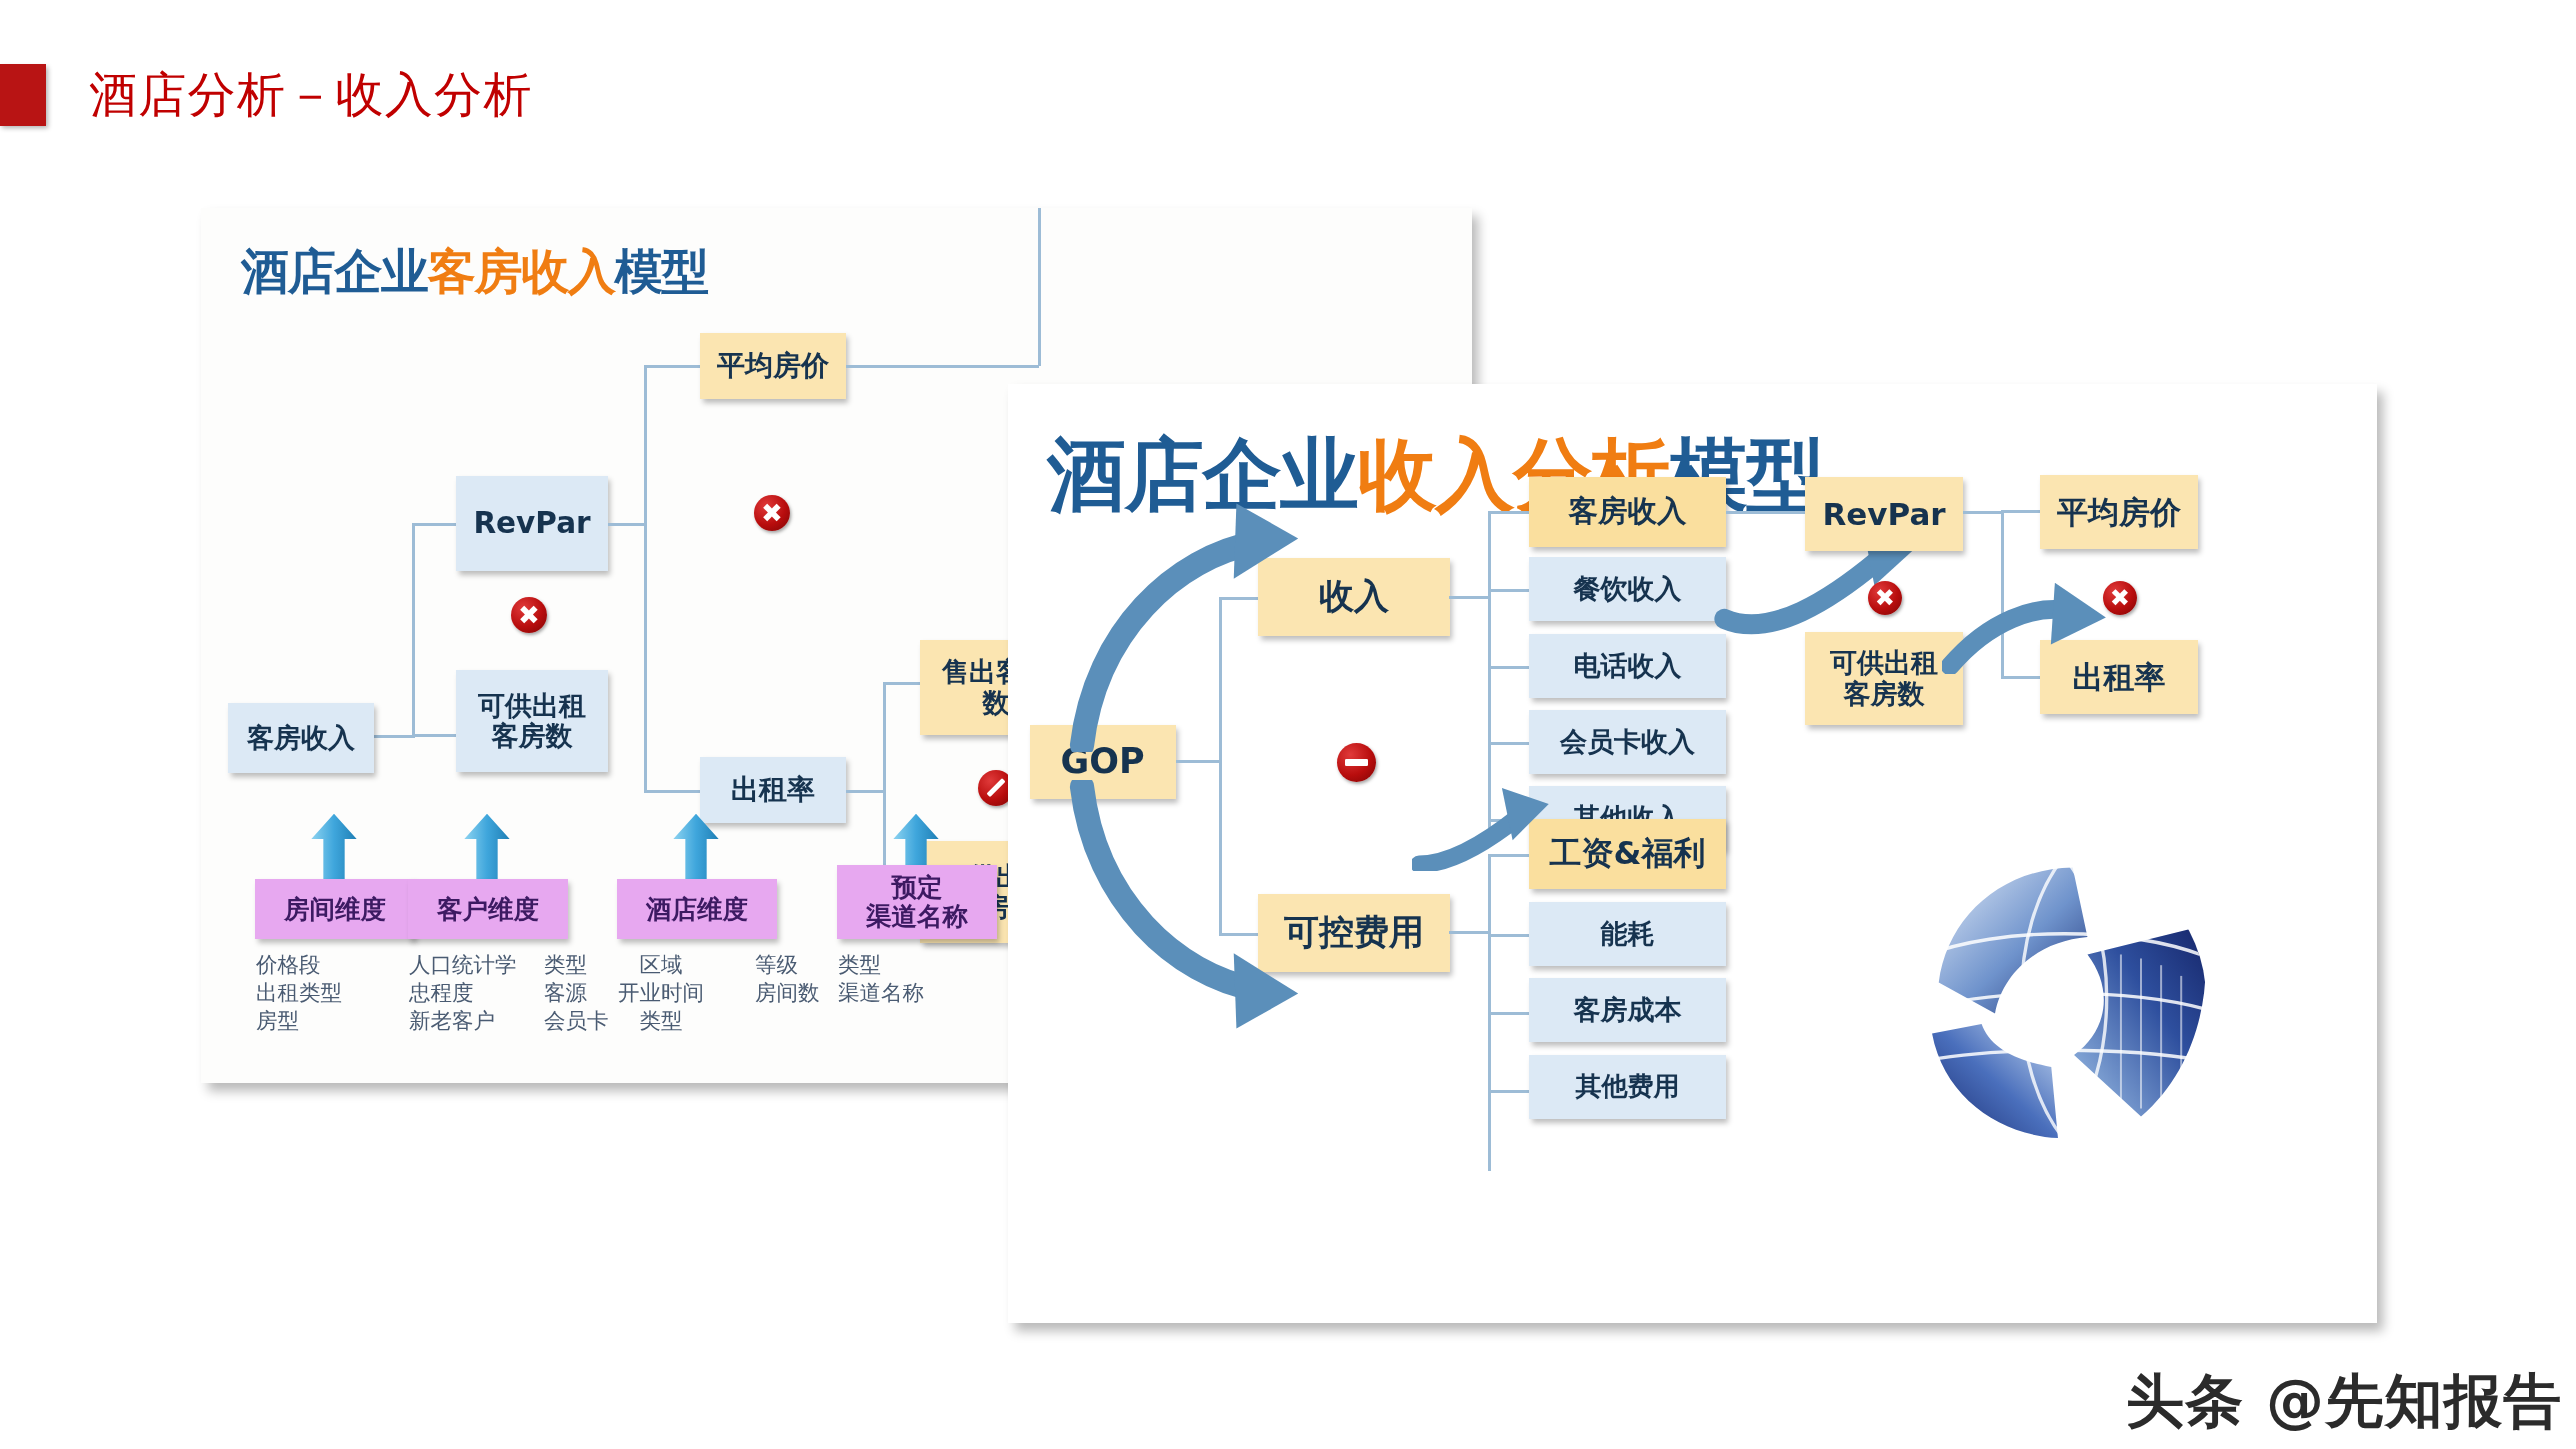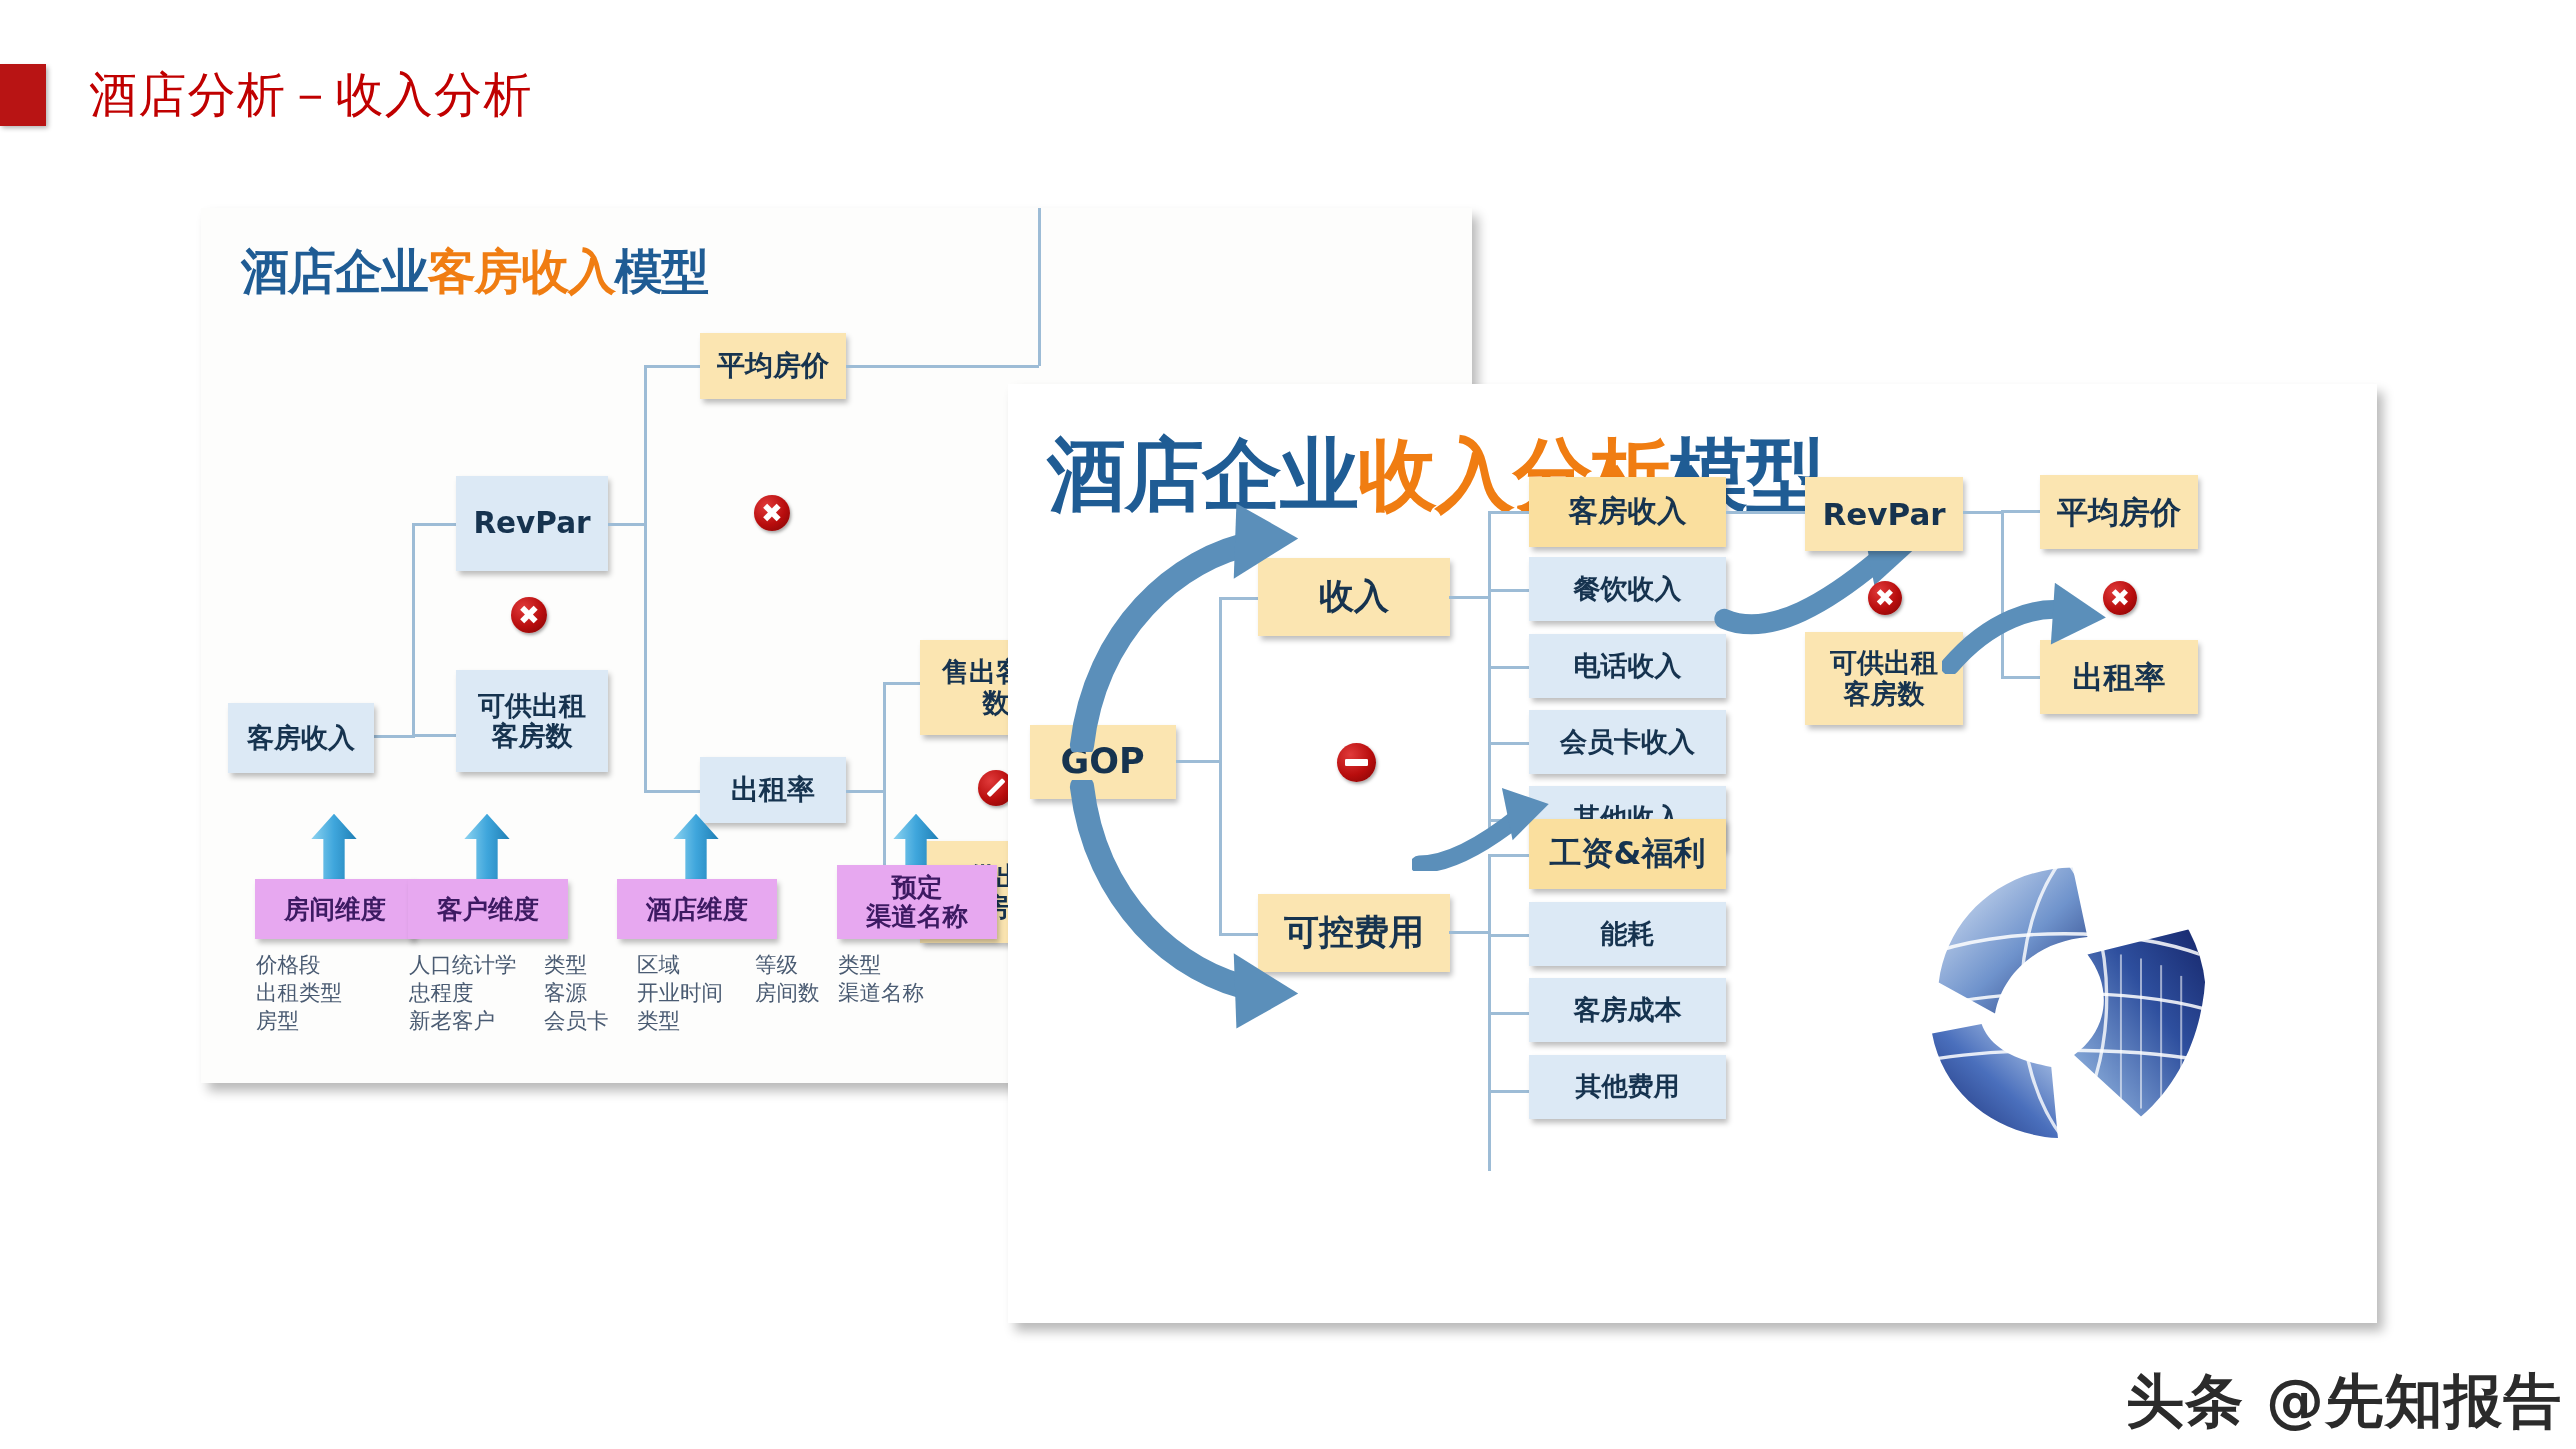--- a/index.html
+++ b/index.html
@@ -202,21 +202,21 @@
 忠程度
 新老客户</div>
     <div class="dimtxt" style="left:343px;top:743px;">类型
 客源
 会员卡</div>
 
     <svg class="uparrow" style="left:471px;top:604px;" viewBox="0 0 72 104">
       <path d="M36 2 L70 40 L52 40 L52 102 L20 102 L20 40 L2 40 Z" fill="url(#ga1)"></path>
     </svg>
     <div class="node n-purple" style="left:416px;top:671px;width:160px;height:60px;font-size:25.5px;">酒店维度</div>
-    <div class="dimtxt" style="left:436px;top:743px;">区域
+    <div class="dimtxt" style="left:417px;top:743px;text-align:center;">区域
 开业时间
 类型</div>
     <div class="dimtxt" style="left:554px;top:743px;">等级
 房间数</div>
 
     <svg class="uparrow" style="left:691px;top:604px;" viewBox="0 0 72 104">
       <path d="M36 2 L70 40 L52 40 L52 102 L20 102 L20 40 L2 40 Z" fill="url(#ga1)"></path>
     </svg>
     <div class="node n-purple" style="left:636px;top:657px;width:160px;height:74px;font-size:25.5px;white-space:pre;">预定
 渠道名称</div>

